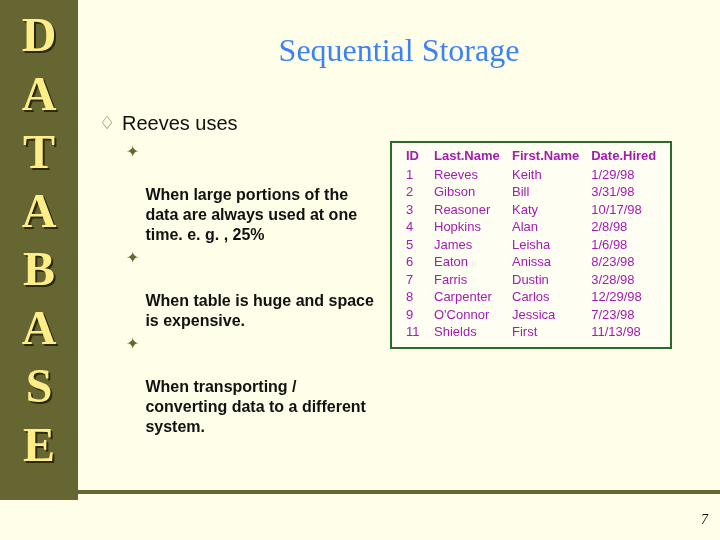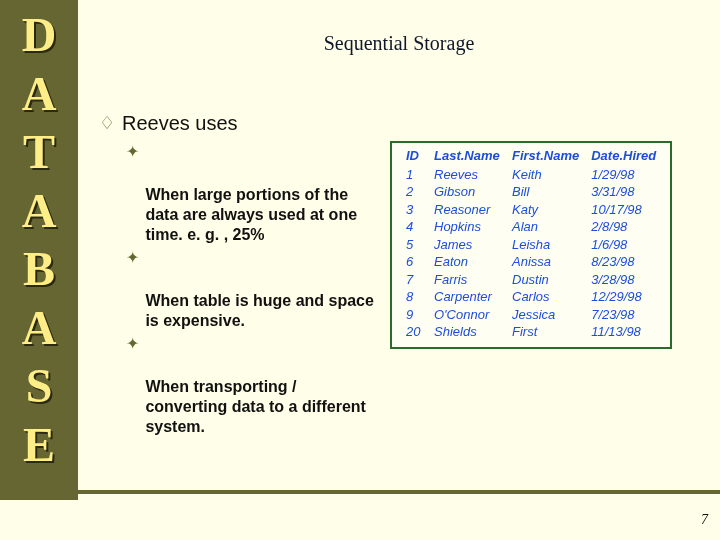--- a/index.html
+++ b/index.html
@@ -45,22 +45,22 @@
     right: 0;
     bottom: 40px;
     padding: 0;
   }
   .title {
     position: absolute;
     left: 0; right: 0;
     top: 32px;
     text-align: center;
     font-family: "Times New Roman", Times, serif;
-    font-size: 20px;
-    color: #0f172a;
+    font-size: 32px;
+    color: #3b82f6;
   }
   .body-wrap {
     position: absolute;
     top: 112px;
     left: 20px;
     right: 20px;
   }
   .heading-row {
     display: flex;
     align-items: flex-start;
@@ -109,22 +109,21 @@
     color: #111;
     line-height: 1.25;
     margin-top: 44px;
   }
   .table-box {
     border: 2px solid #2a6a2a;
     background: #fffef2;
     padding: 4px 8px 6px 8px;
     font-size: 13px;
     line-height: 1.35;
-    color: #1d4ed8;
-    font-style: italic;
+    color: #a21caf;
   }
   .datatable {
     border-collapse: collapse;
   }
   .datatable th, .datatable td {
     padding: 0 6px;
     text-align: left;
     font-weight: normal;
     white-space: nowrap;
   }
@@ -242,21 +241,21 @@
                 <td class="col-first">Carlos</td>
                 <td class="col-date">12/29/98</td>
               </tr>
               <tr>
                 <td class="col-id">9</td>
                 <td class="col-last">O'Connor</td>
                 <td class="col-first">Jessica</td>
                 <td class="col-date">7/23/98</td>
               </tr>
               <tr>
-                <td class="col-id">20</td>
+                <td class="col-id">11</td>
                 <td class="col-last">Shields</td>
                 <td class="col-first">First</td>
                 <td class="col-date">11/13/98</td>
               </tr>
             </tbody>
         </table>
       </div>
     </div>
   </div>
 </div>

